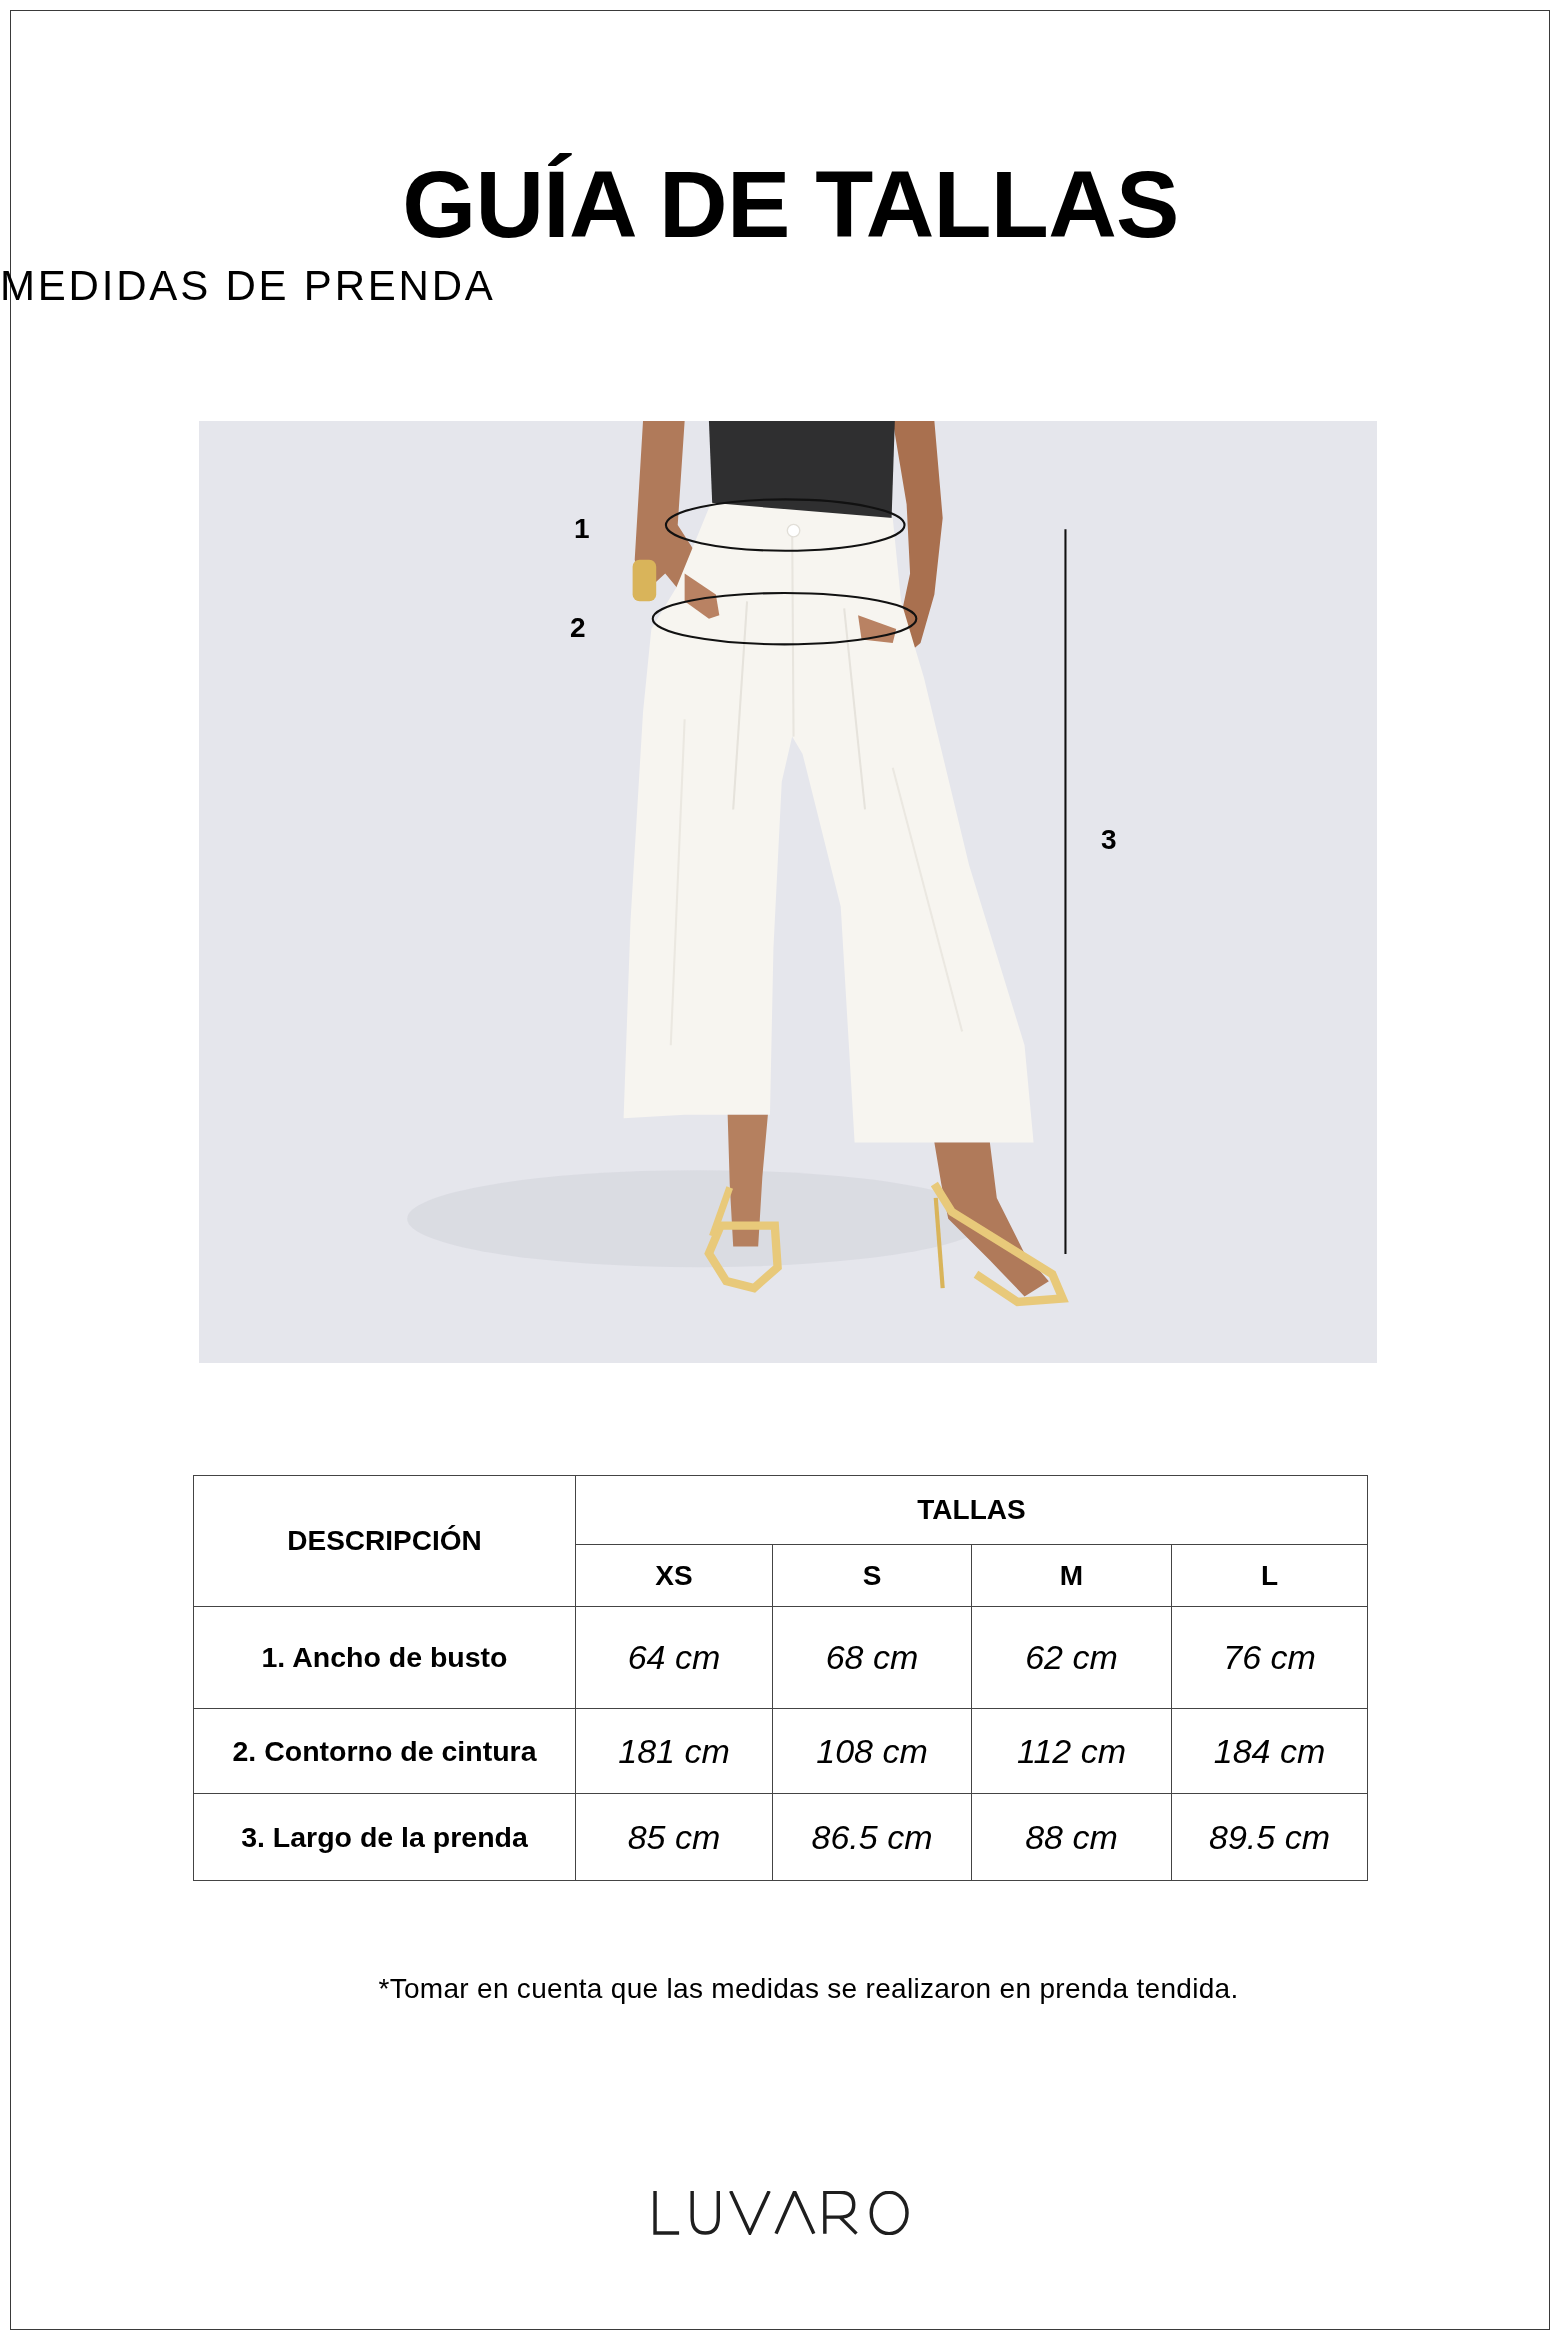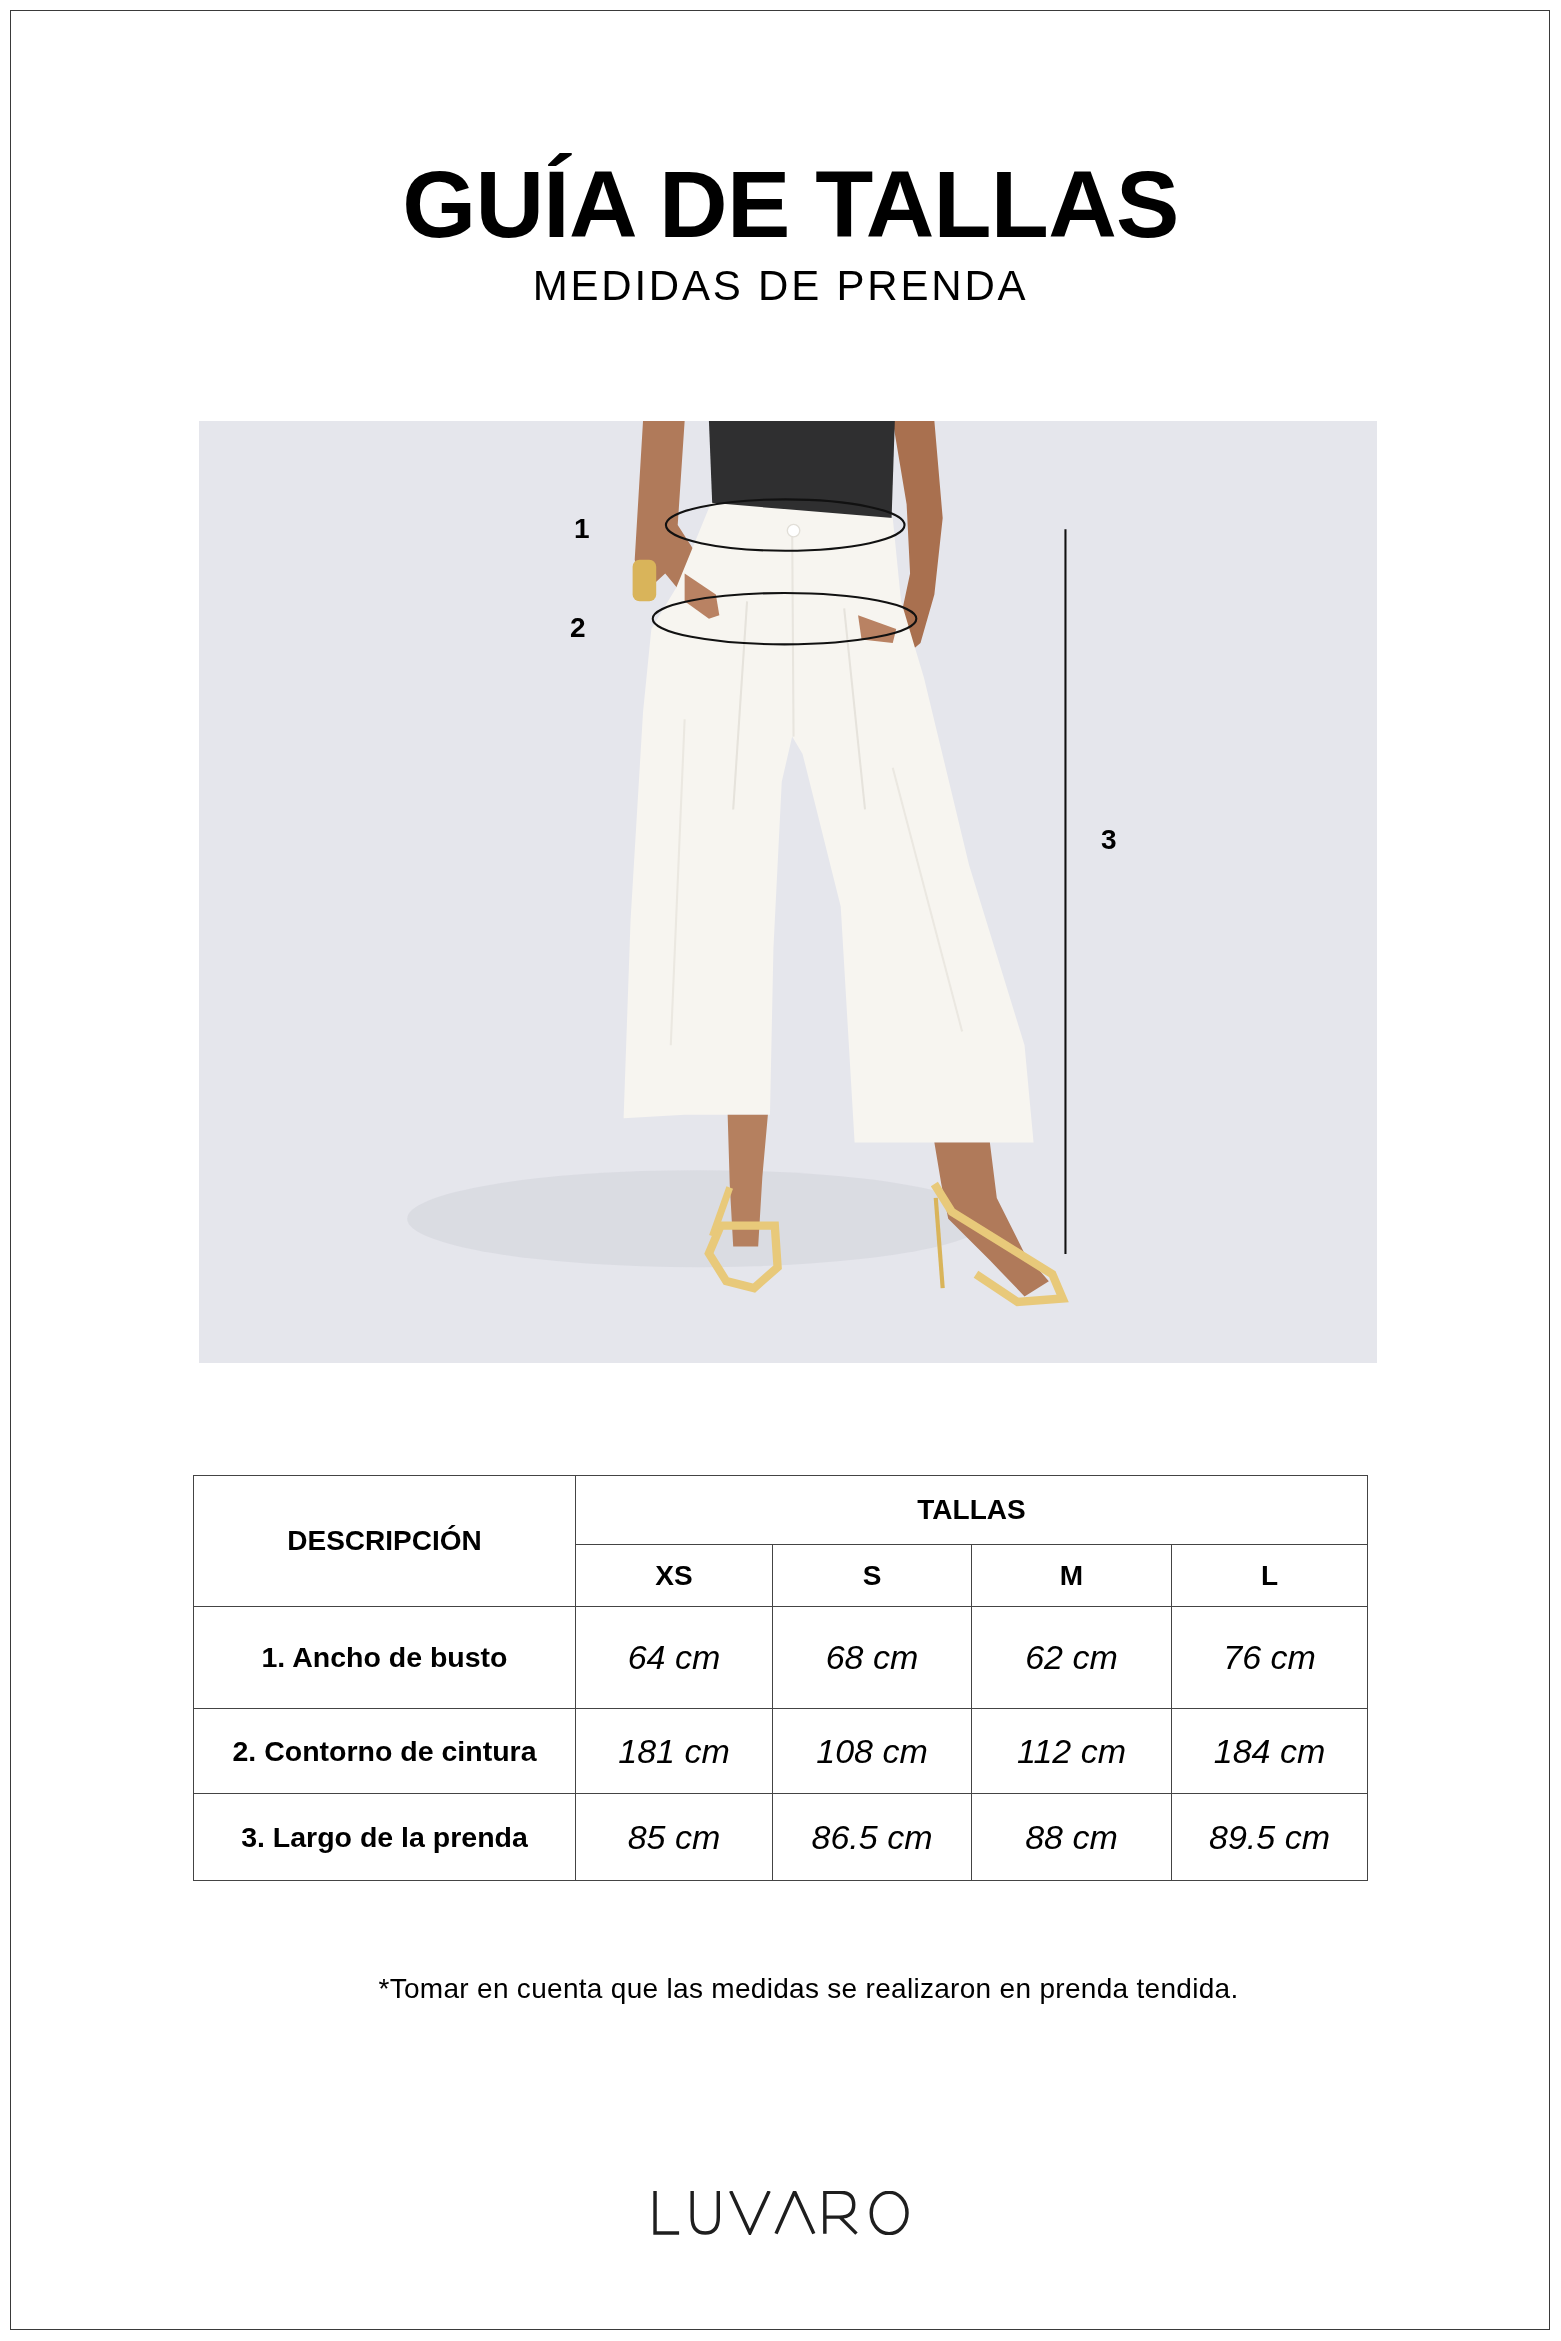--- a/index.html
+++ b/index.html
@@ -1,19 +1,19 @@
 <!DOCTYPE html>
 <html style="font-size:11px"><head>
 <meta charset="utf-8">
 <style>
   html, body { margin: 0; padding: 0; background: #ffffff; }
   body { width: 1561px; height: 2342px; position: relative; overflow: hidden; font-family: "Liberation Sans", sans-serif; color: #000; }
   .frame { position: absolute; left: 10.4px; top: 10.4px; width: 1538px; height: 2318px; border: 1.4px solid #3a3a3a; }
   .title { position: absolute; left: 0; width: 1561px; top: 139px; text-align: center; font-weight: 700; font-size: 95px; line-height: 111px; letter-spacing: -0.7px; }
-  .subtitle { position: absolute; left: 0; width: 1561px; top: 261px; text-align: center; font-weight: 400; font-size: 42px; line-height: 49px; letter-spacing: 2.8px; }
+  .subtitle { position: absolute; left: 0; width: 1561px; top: 261px; font-weight: 400; font-size: 42px; line-height: 49px; letter-spacing: 2.8px; }
   .photo { position: absolute; left: 199px; top: 421px; width: 1178px; height: 942px; background: #e5e6ec; overflow: hidden; }
   .photo svg { position: absolute; left: 0; top: 0; }
   .mlabel { position: absolute; font-weight: 700; font-size: 28px; line-height: 28px; }
   table.sizes { position: absolute; left: 193px; top: 1475px; width: 1173px; border-collapse: collapse; table-layout: fixed; }
   table.sizes td, table.sizes th { border: 1.4px solid #444; padding: 0; text-align: center; vertical-align: middle; }
   table.sizes th { font-weight: 700; font-size: 28px; }
   th.desc { font-size: 30.5px; }
   td.rowlabel { text-align: left; padding-left: 28px; font-weight: 700; font-size: 28.5px; }
   td.val { font-weight: 400; font-size: 34px; font-style: italic; }
   .note { position: absolute; left: 0; width: 1561px; top: 1971px; text-align: center; font-size: 28px; line-height: 35px; letter-spacing: 0.3px; padding-left: 28px; }

